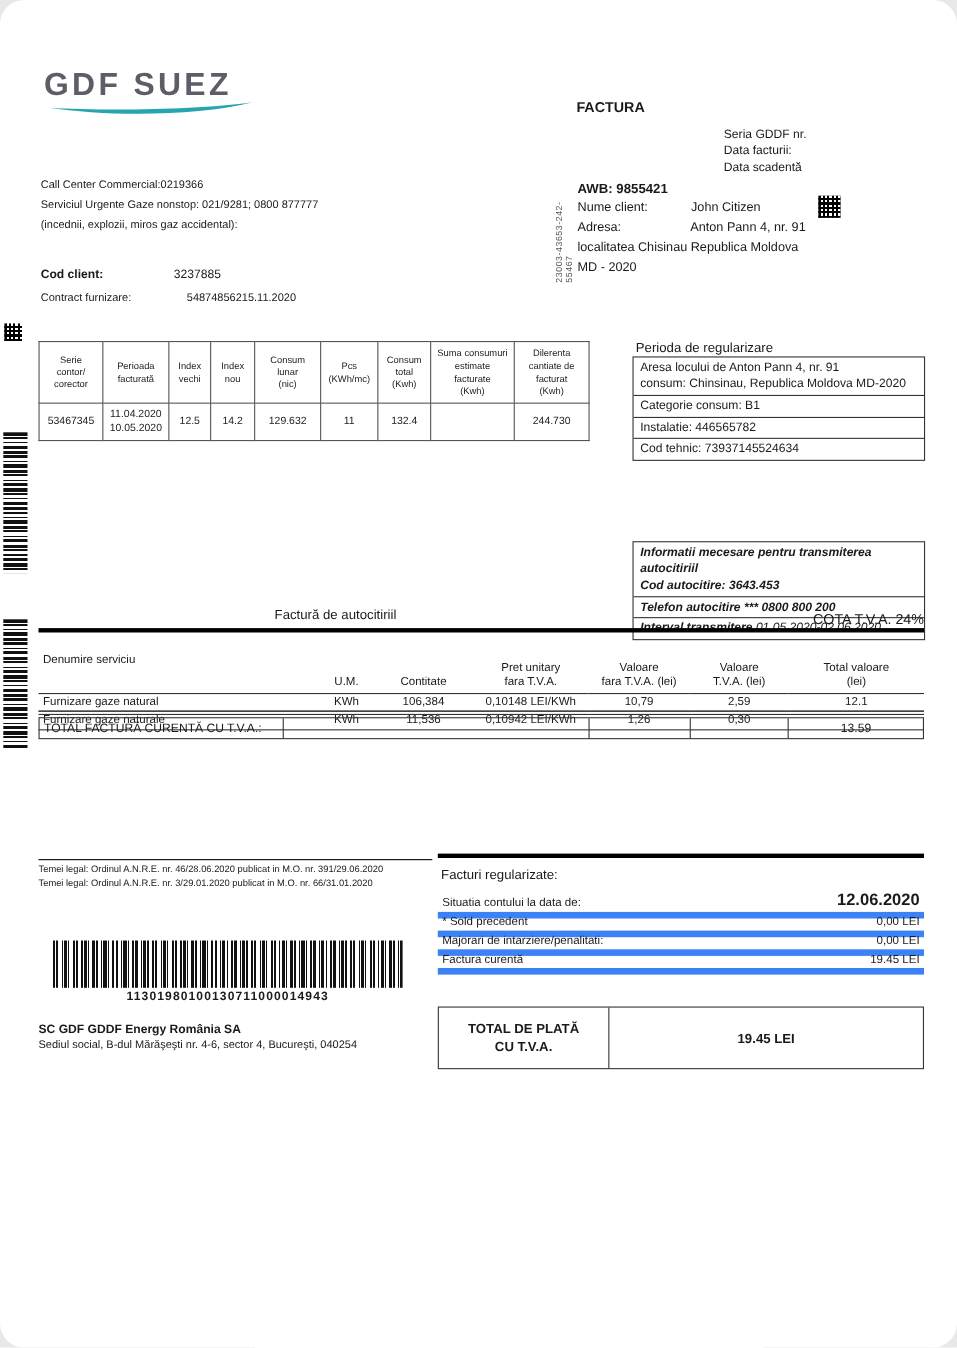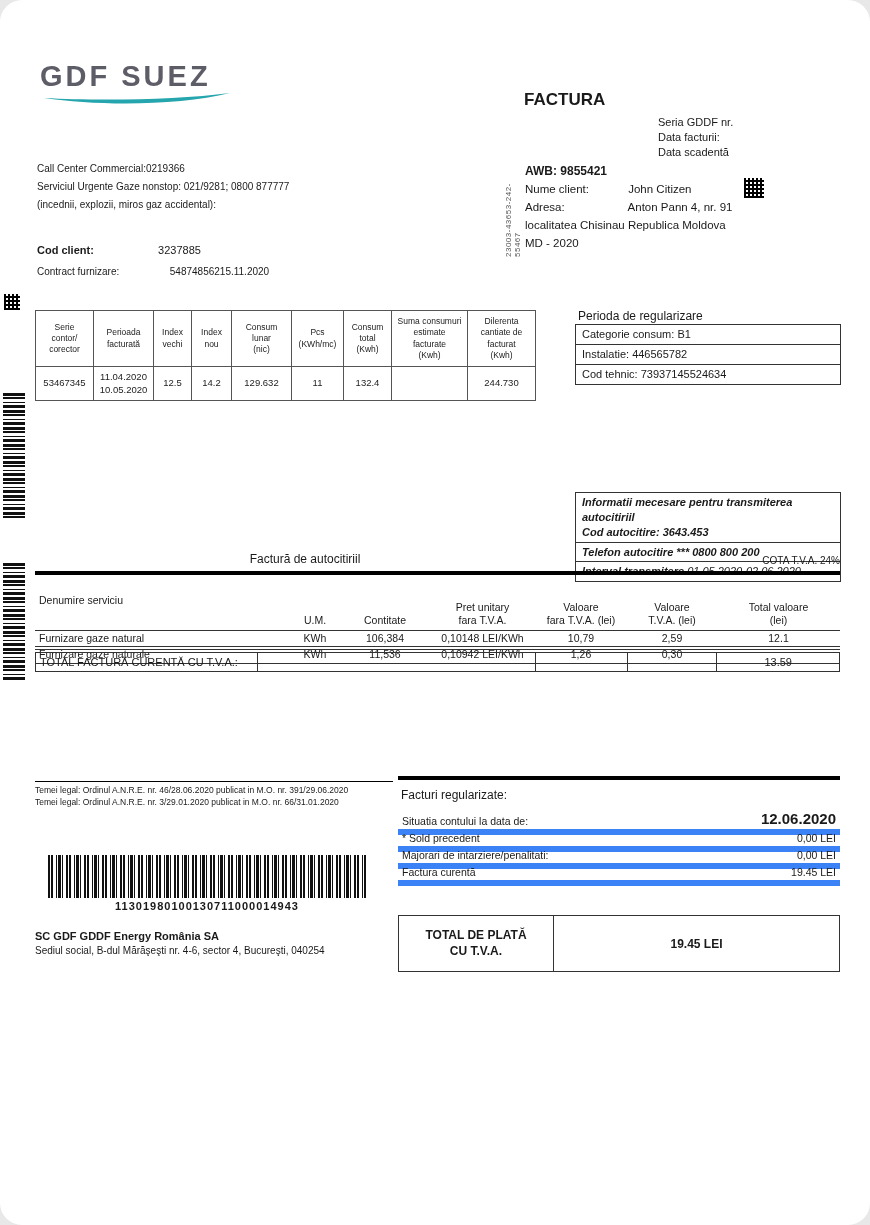--- a/index.html
+++ b/index.html
@@ -69,21 +69,21 @@
 
 <div id="page">
 
   <div class="abs" style="left:38px; top:56px; width:200px; height:60px;">
     <svg width="200" height="60" viewBox="0 0 200 60">
       <text x="2" y="30" class="logo-text">GDF SUEZ</text>
       <path d="M6 42 C 60 50 140 50 192 37 C 140 44 60 45 6 42 Z" fill="#25a5ad"></path>
     </svg>
   </div>
 
-  <div class="abs b" style="left:524px; top:90px; font-size:17px;">FACTURA</div>
+  <div class="abs b" style="left:524px; top:90px; font-size:13px;">FACTURA</div>
   <div class="abs t11" style="left:658px; top:115px;">
     <div>Seria GDDF nr.</div>
     <div>Data facturii:</div>
     <div>Data scadentă</div>
   </div>
 
   <div class="abs t10" style="left:37px; top:160px;">
     <div>Call Center Commercial:0219366</div>
     <div>Serviciul Urgente Gaze nonstop: 021/9281; 0800 877777</div>
     <div>(incednii, explozii, miros gaz accidental):</div>
@@ -169,20 +169,22 @@
         <td class="pre">132.4</td>
         <td class="pre"></td>
         <td class="pre">244.730</td>
       </tr>
     </tbody>
       </table>
   </div>
 
   <div class="abs" style="left:578px; top:309px; font-size:12px;">Perioda de regularizare</div>
   <div class="abs panel" style="left:575px; top:324px; width:266px;">
+    <div class="row pre">Aresa locului de Anton Pann 4, nr. 91
+consum: Chinsinau, Republica Moldova MD-2020</div>
     <div class="row">Categorie consum: B1</div>
     <div class="row">Instalatie: 446565782</div>
     <div class="row">Cod tehnic: 73937145524634</div>
   </div>
 
   <div class="abs bcv" style="left:3px; top:393px; width:22px; height:128px;"></div>
   <div class="abs bcv" style="left:3px; top:563px; width:22px; height:118px;"></div>
 
   <div class="abs panel" style="left:575px; top:492px; width:266px;font-style:italic;">
     <div class="row b">
@@ -190,21 +192,21 @@
       <div>Cod autocitire: 3643.453</div>
     </div>
     <div class="row b">Telefon autocitire *** 0800 800 200</div>
     <div class="row">
       <span class="b">Interval transmitere</span>
       <span>01.05.2020-02.06.2020</span>
     </div>
   </div>
 
   <div class="abs" style="left:35px; top:552px; width:540px; text-align:center; font-size:12px;">Factură de autocitiriil</div>
-  <div class="abs" style="left:640px; top:555px; width:200px; text-align:right; font-size:10px;">COTA T.V.A. 24%</div>
+  <div class="abs" style="left:640px; top:555px; width:200px; text-align:right; font-size:13px;">COTA T.V.A. 24%</div>
 
   <div class="abs thickbar" style="left:35px; top:571px; width:805px; height:4px;"></div>
 
   <div class="abs" style="left:35px; top:592px;">
     <table class="fact">
       <colgroup>
         <col style="width:255px">
           <col style="width:50px">
           <col style="width:90px">
           <col style="width:105px">

